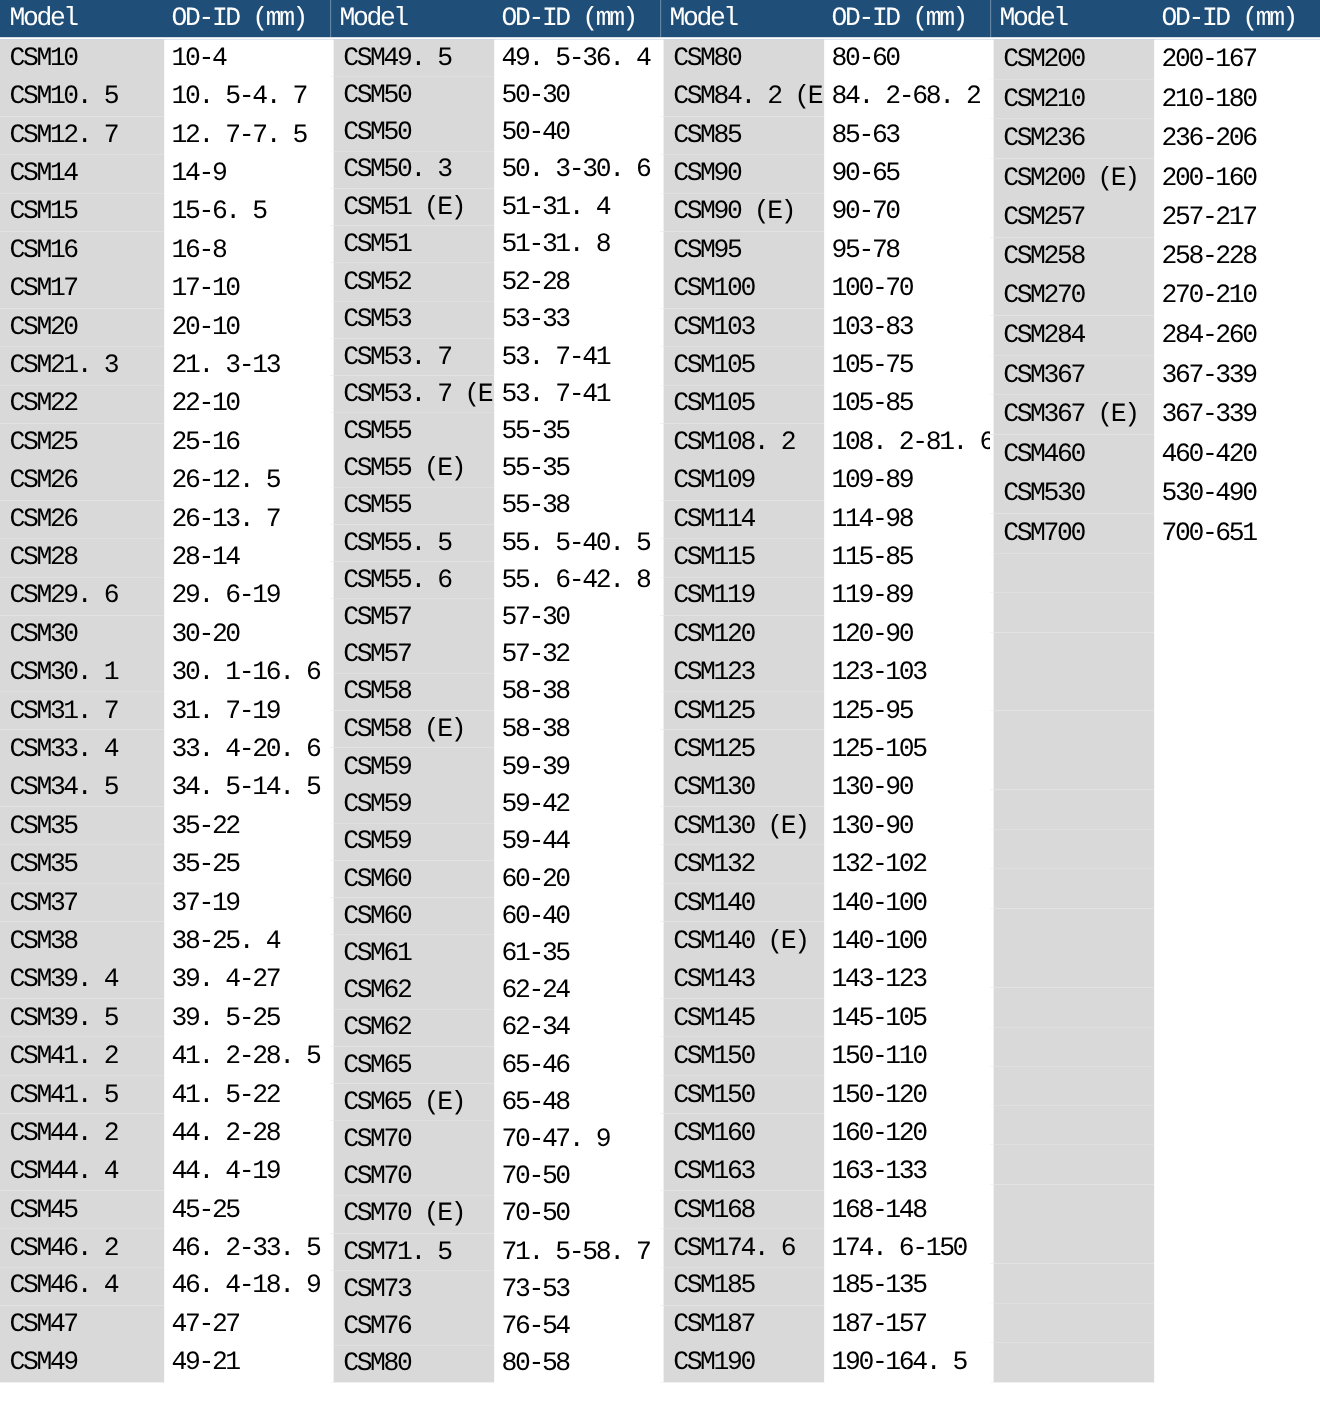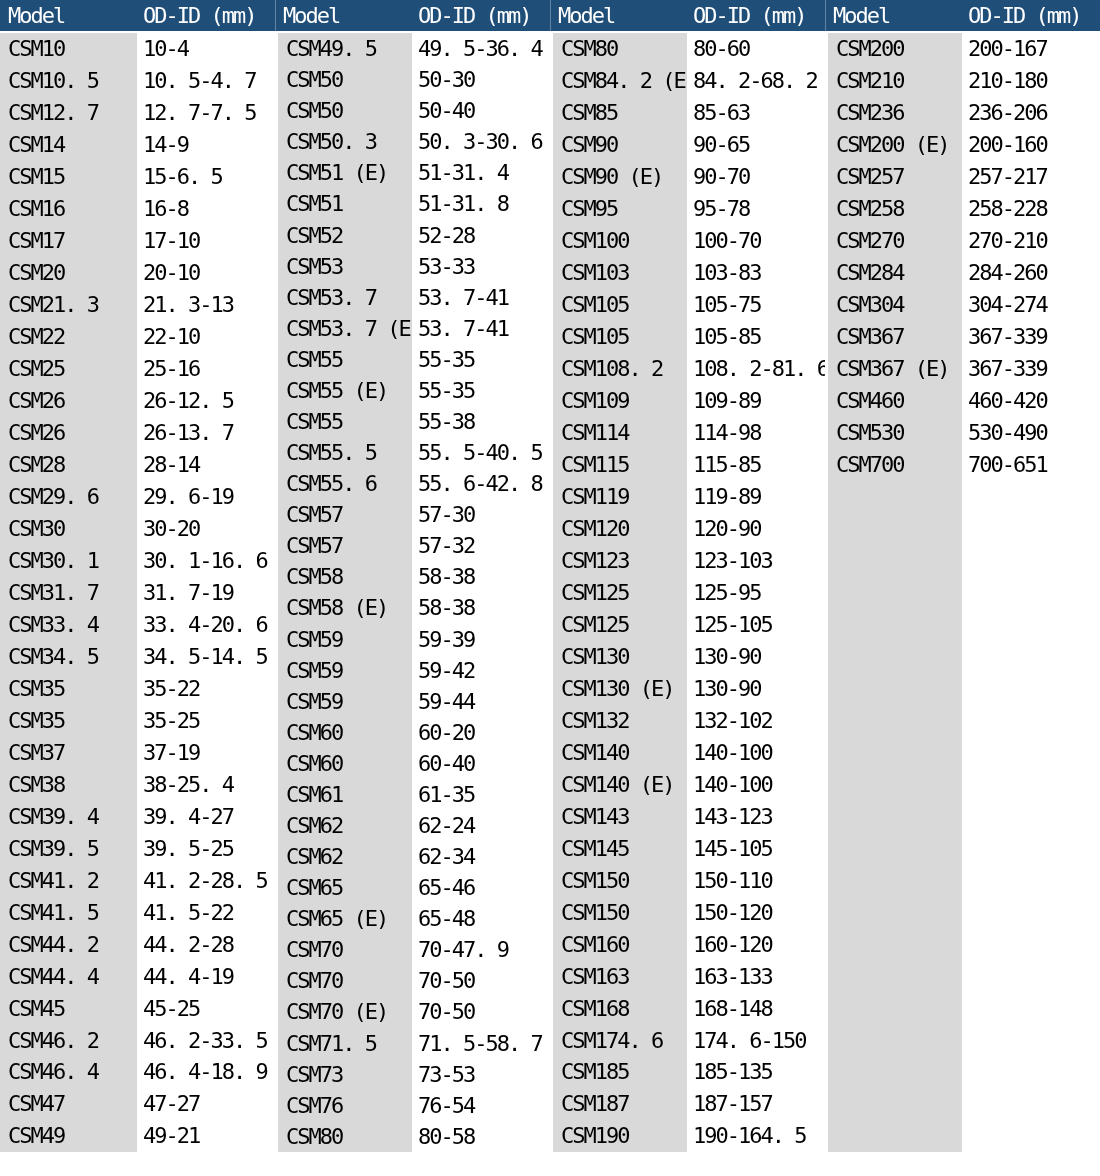--- a/index.html
+++ b/index.html
@@ -8,21 +8,21 @@
     --model-bg:#D9D9D9;
     --value-bg:#FFFFFF;
     --text:#000000;
   }
   html,body{margin:0;padding:0;background:#fff;}
   body{
     width:1100px;height:1176px;overflow:hidden;
     font-family:"DejaVu Sans Mono","DejaVu Sans",monospace;
     color:var(--text);
   }
-  .spec-table{display:flex;width:1100px;height:1152px;}
+  .spec-table{display:flex;width:1100px;height:1152px;font-family:Liberation Mono, monospace;}
   .group{flex:1 1 0;display:flex;flex-direction:column;min-width:0;}
   .ghead{
     height:31px;flex:0 0 31px;background:var(--header-bg);color:var(--header-text);
     display:flex;align-items:stretch;border-bottom:2px solid #fff;box-sizing:content-box;
   }
   .group + .group .ghead{box-shadow:inset 1px 0 0 rgba(255,255,255,0.3);}
   .hm,.hv{display:flex;align-items:center;font-size:22px;letter-spacing:-2px;white-space:pre;}
   .hm{width:137px;box-sizing:border-box;padding-left:8px;flex:0 0 137px;}
   .hv{flex:1;padding-left:6px;min-width:0;}
   .rows{flex:1;display:flex;flex-direction:column;}
@@ -523,24 +523,20 @@
         </div>
         <div class="row">
           <div class="mcell">CSM270</div>
           <div class="vcell">270-210</div>
         </div>
         <div class="row">
           <div class="mcell">CSM284</div>
           <div class="vcell">284-260</div>
         </div>
         <div class="row">
-          <div class="mcell">CSM304</div>
-          <div class="vcell">304-274</div>
-        </div>
-        <div class="row">
           <div class="mcell">CSM367</div>
           <div class="vcell">367-339</div>
         </div>
         <div class="row">
           <div class="mcell">CSM367 (E)</div>
           <div class="vcell">367-339</div>
         </div>
         <div class="row">
           <div class="mcell">CSM460</div>
           <div class="vcell">460-420</div>

